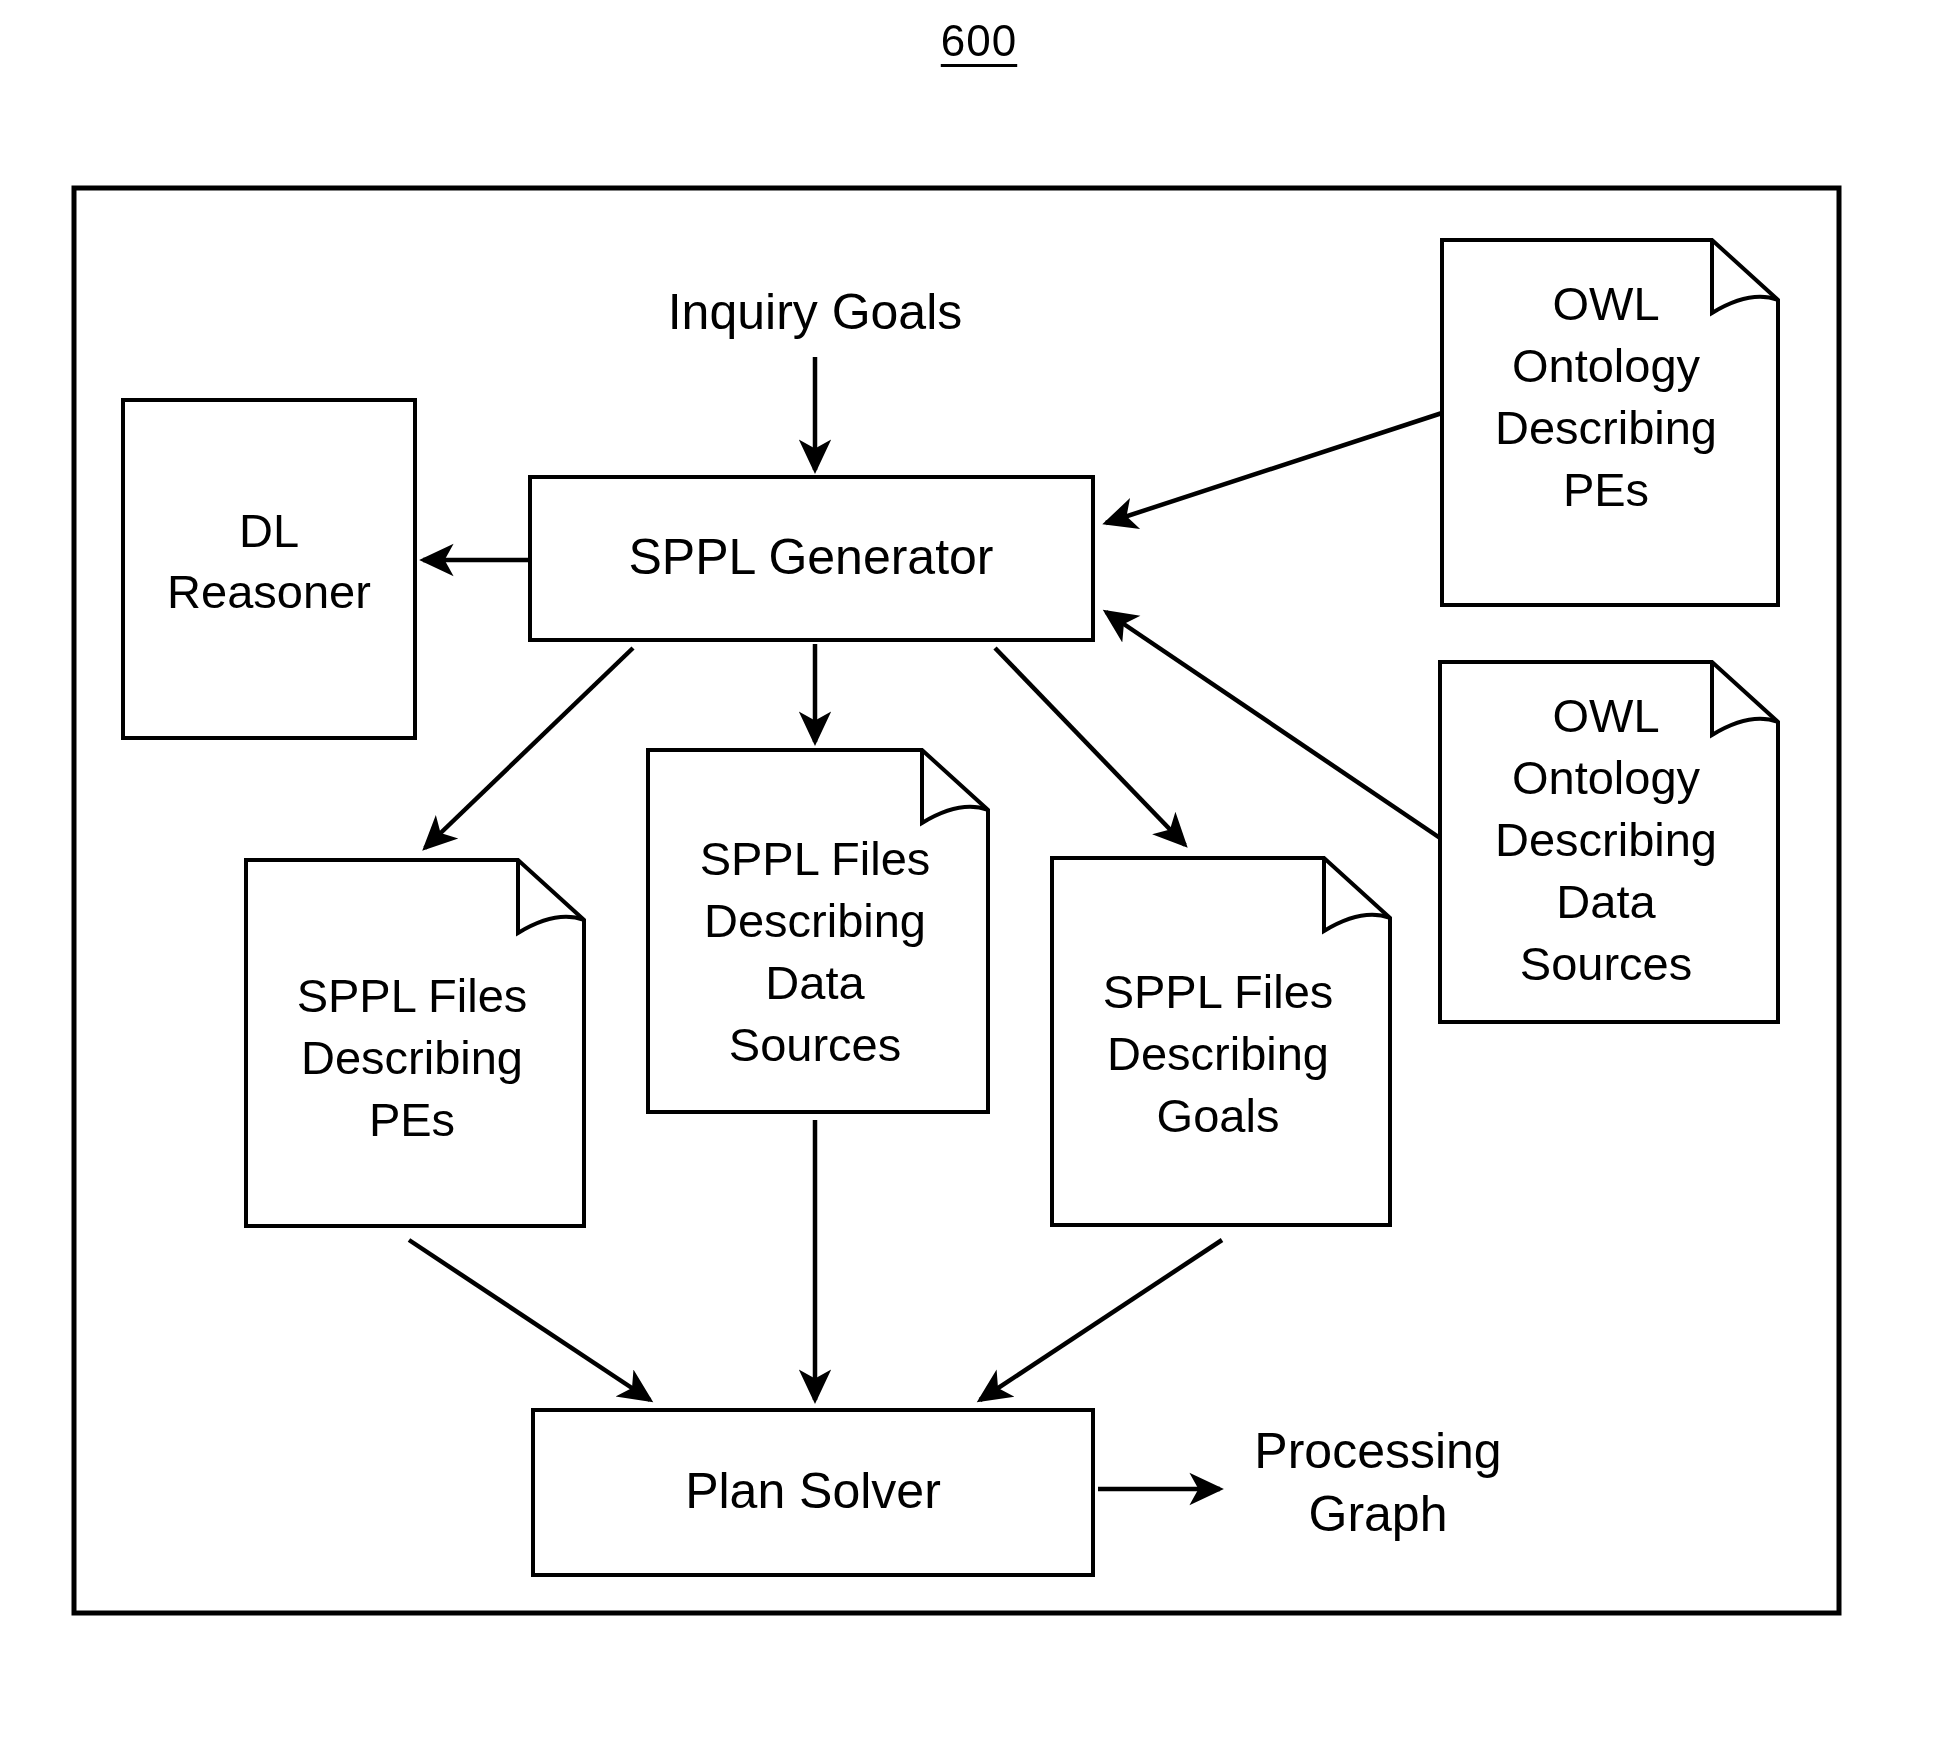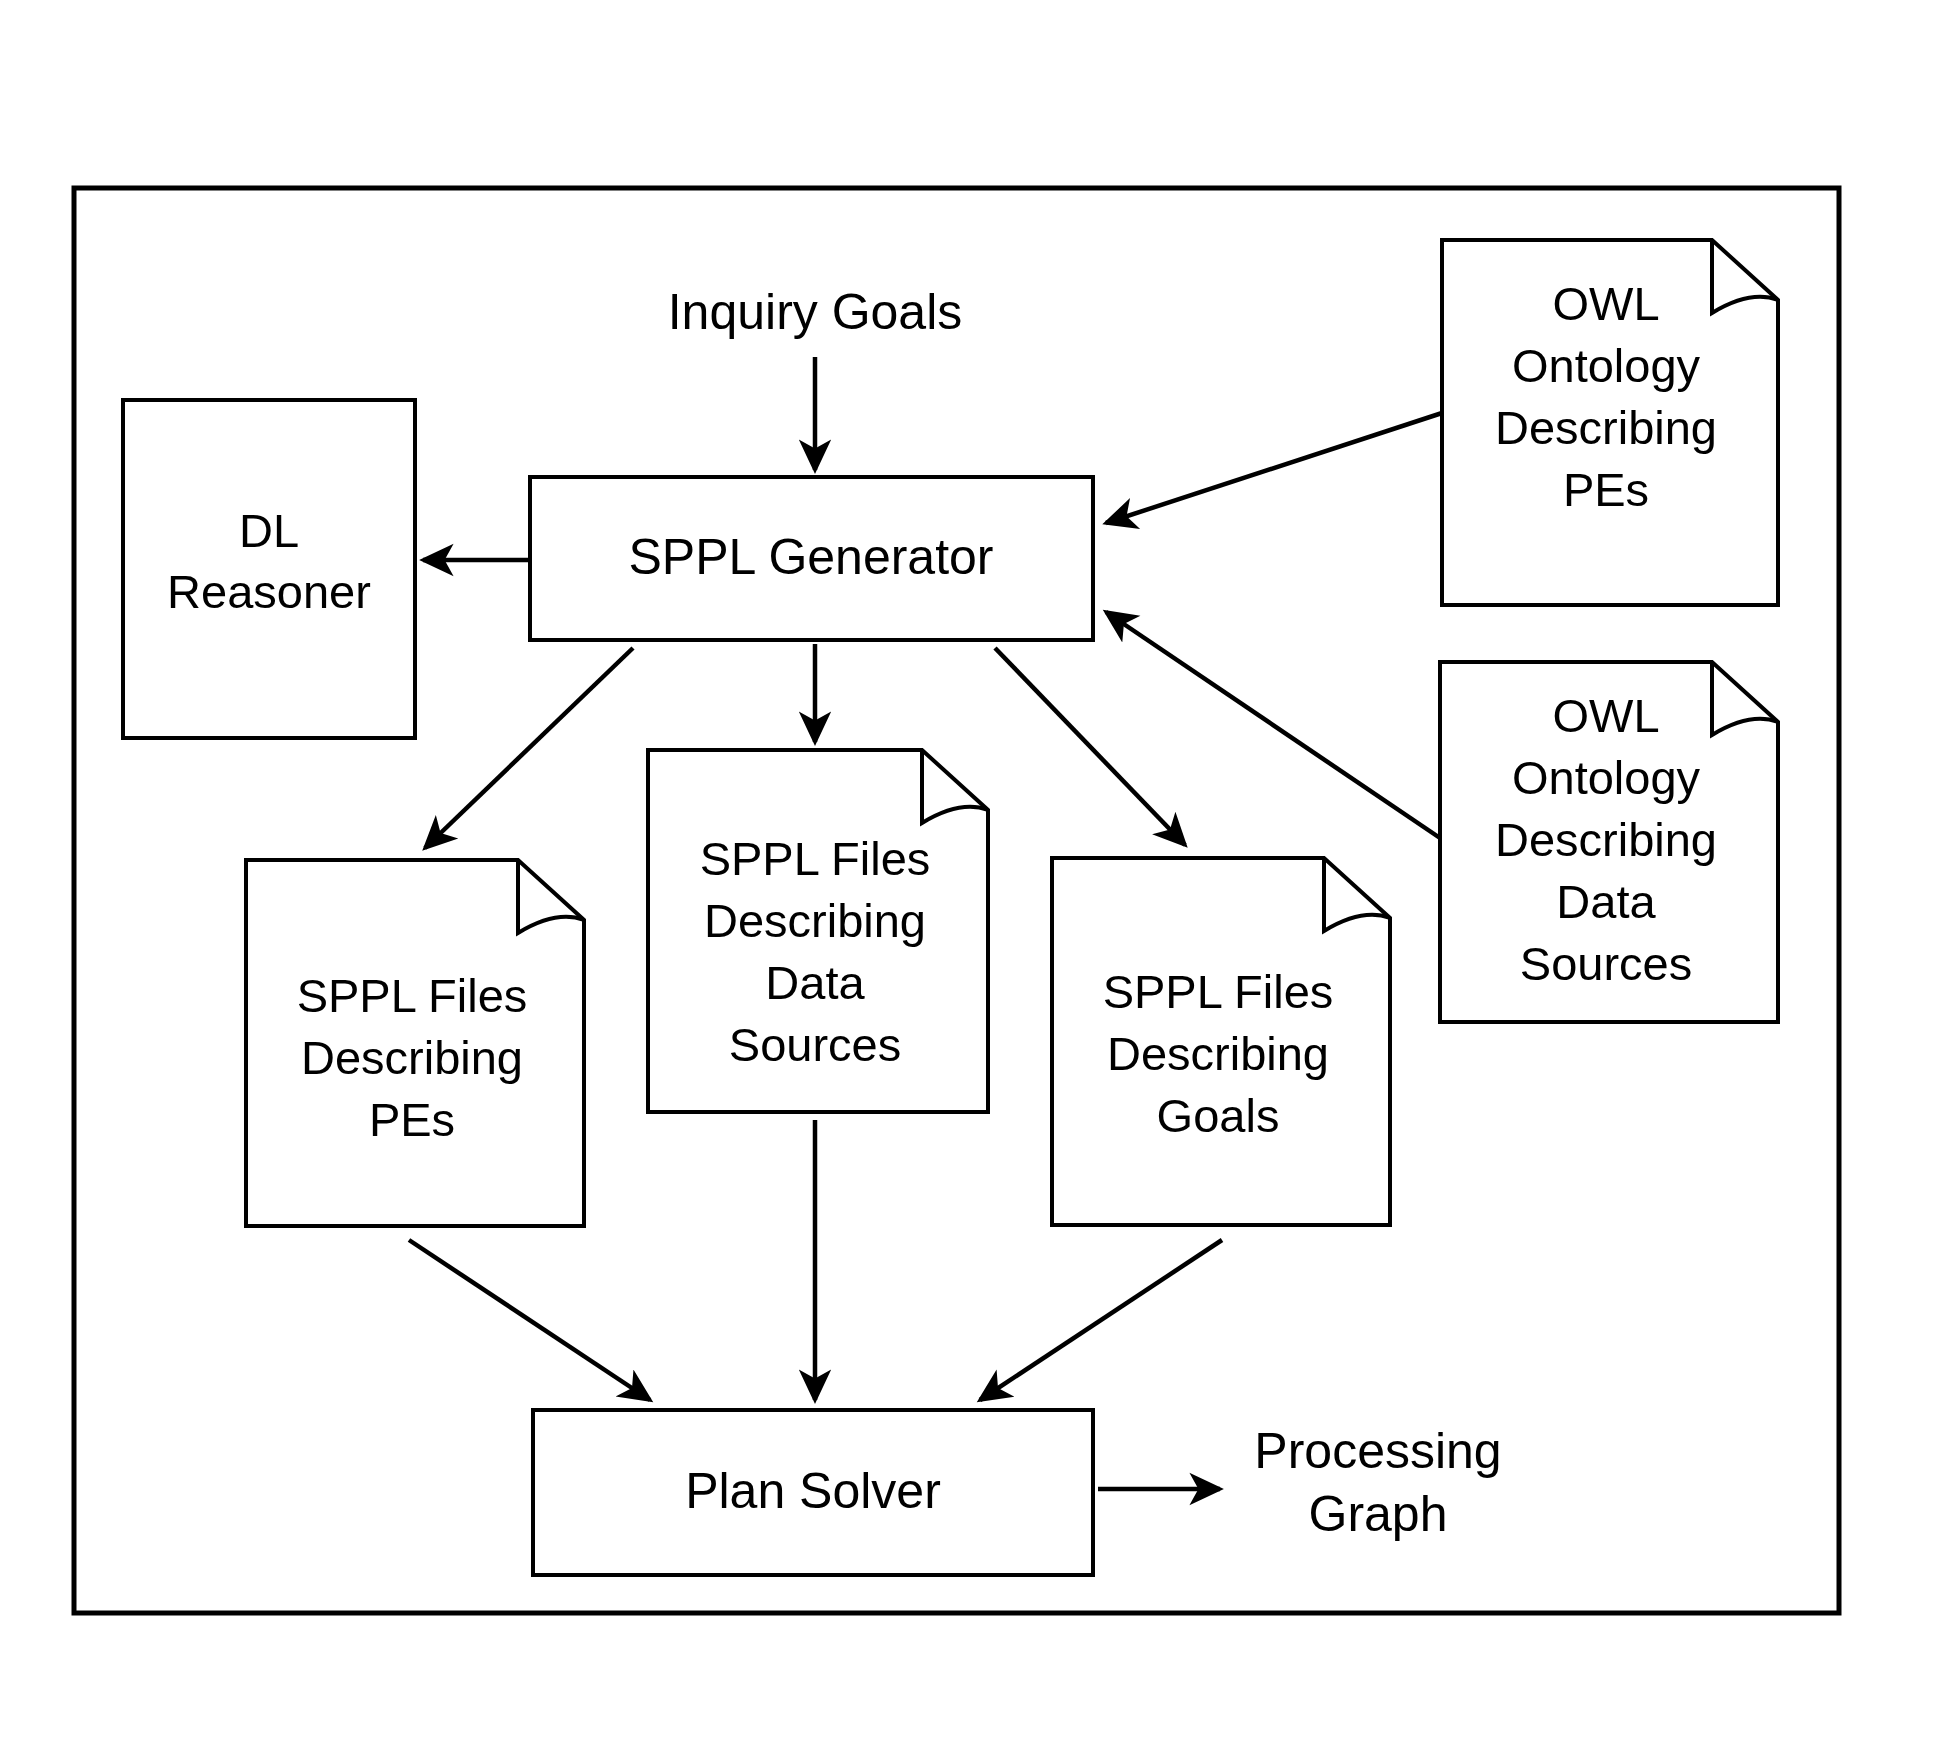--- a/index.html
+++ b/index.html
@@ -73,20 +73,23 @@
   }
   svg#diagram text.big {
     font-size: 50px;
   }
 </style>
 </head>
 <body>
 
 <div id="figure-root">
 
+  <div id="fig-label">
+    <span class="num">600</span>
+  </div>
 
   <svg id="diagram" viewBox="0 0 1958 1757">
     <defs>
       <marker id="arrow" viewBox="0 0 12 12" refX="10.2" refY="6" markerWidth="8" markerHeight="8" orient="auto-start-reverse" markerUnits="strokeWidth">
         <path d="M 0 0.6 L 11.5 6 L 0 11.4 L 3 6 Z" fill="#000000"></path>
       </marker>
     </defs>
 
     <rect class="outer" x="74" y="188" width="1765" height="1425"></rect>
 

